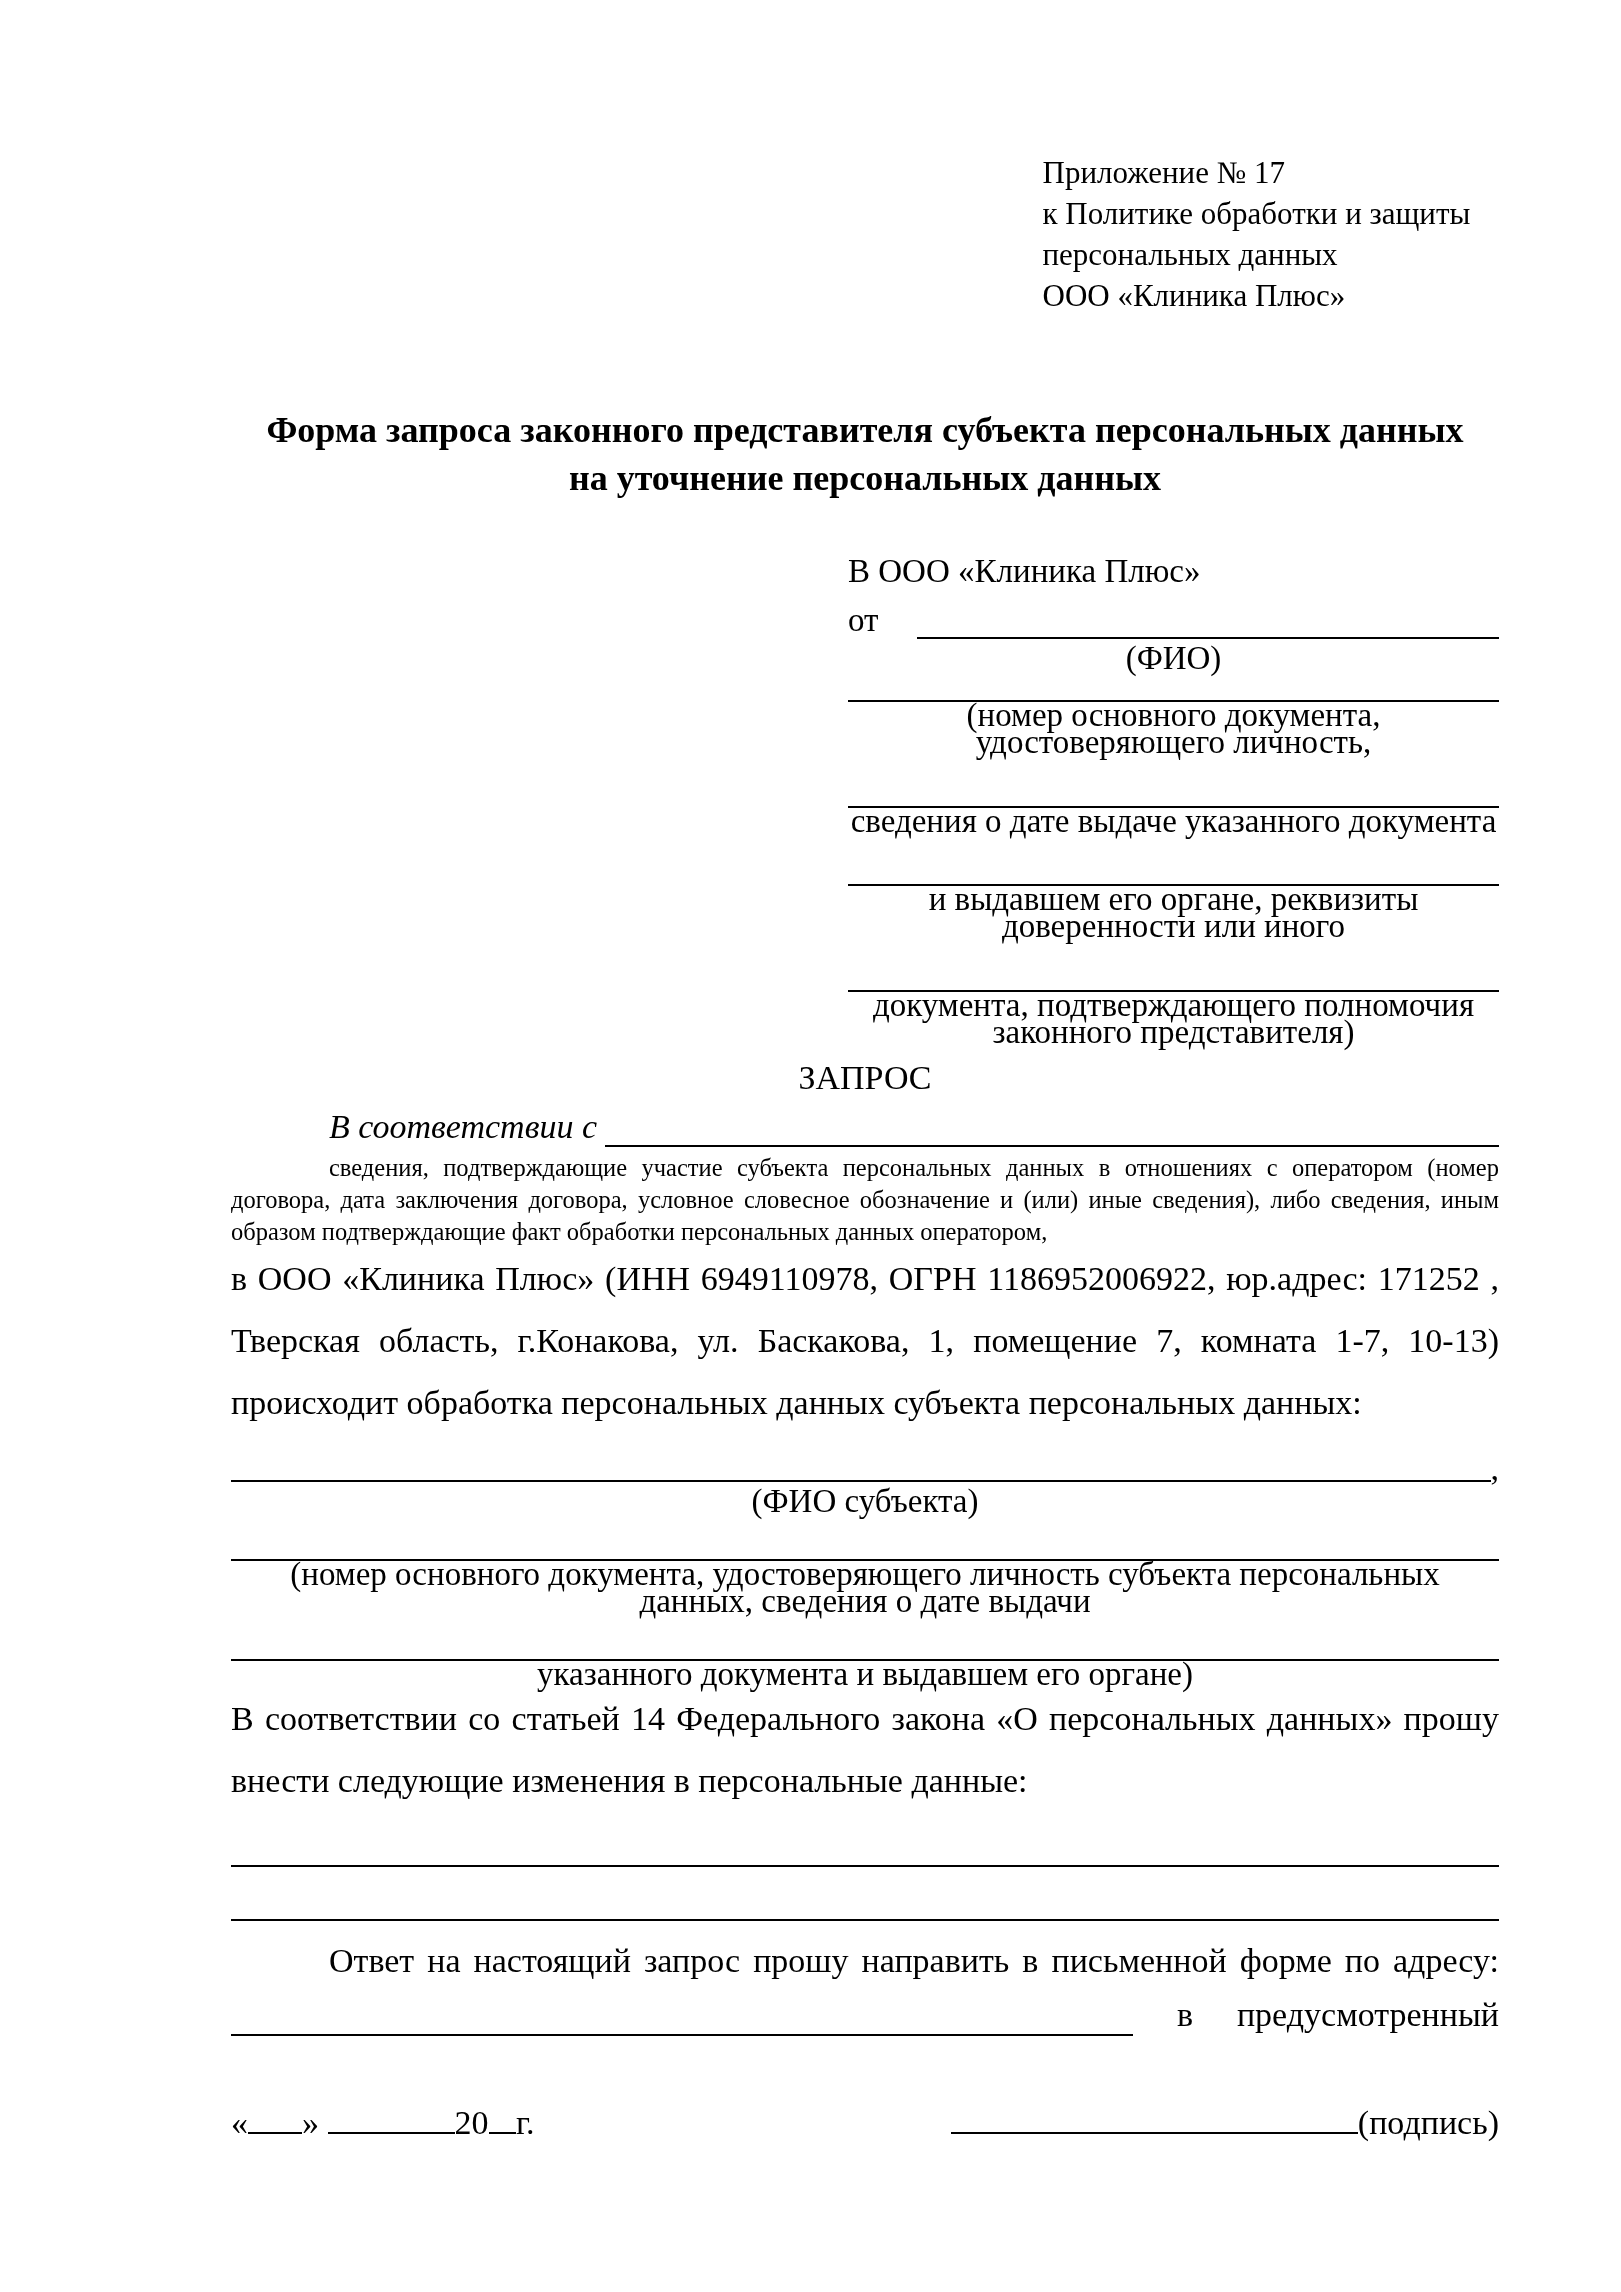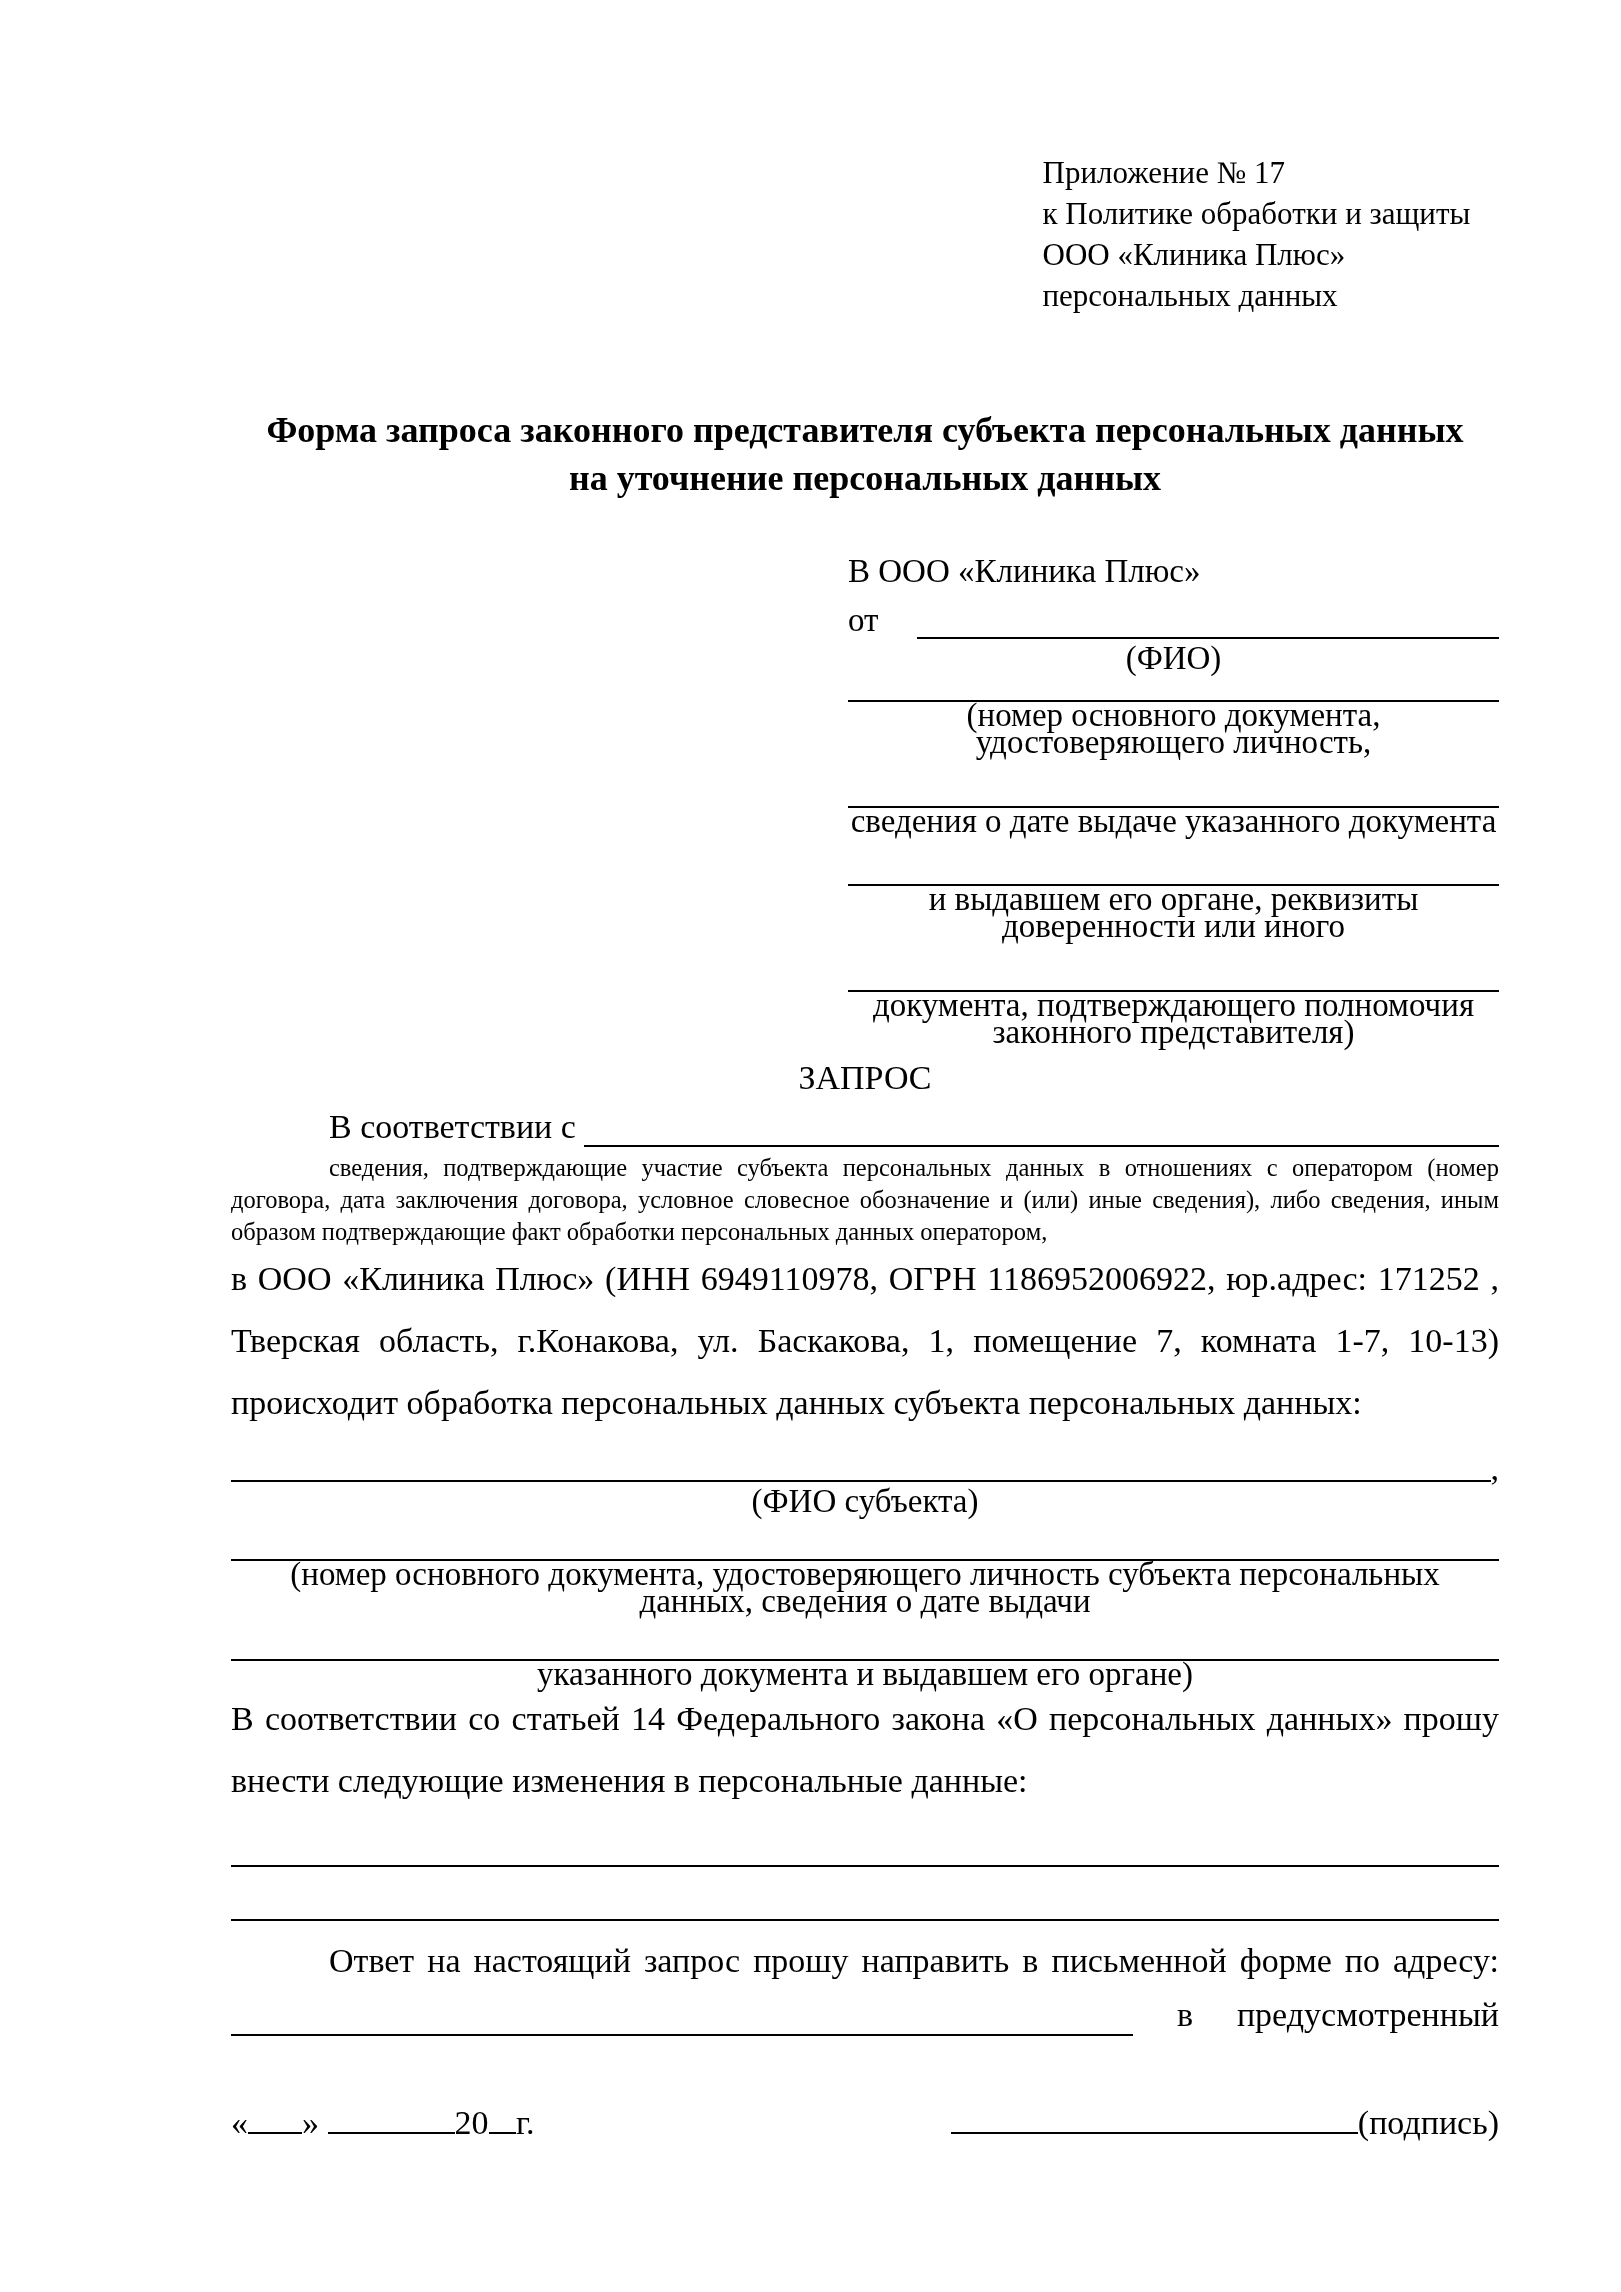--- a/index.html
+++ b/index.html
@@ -20,21 +20,21 @@
   .addressee { margin-top:45px; margin-left:617px; }
   .addr-line { font-size:33px; line-height:49px; }
   .flexrow { display:flex; align-items:flex-end;gap:31px; }
   .flex-blank { flex:1; border-bottom:2.9px solid #000; margin:0 0 5.9px 7.8px; height:0; }
   .caption { font-size:33px; line-height:27.4px; text-align:center; }
   .blank-row { border-bottom:2.9px solid #000; }
   .h28 { height:27.4px; } .h50 { height:49px; }
   
   .zapros { text-align:center; font-size:34px; line-height:47px; margin-top:7.8px; }
   .accordance { display:flex; align-items:flex-end; font-size:34px; line-height:51px; }
-  .accordance .lead { padding-left:98px; white-space:nowrap; }
+  .accordance .lead { padding-left:98px; white-space:nowrap;font-style:italic; }
   .footnote { font-size:24.5px; line-height:32px; text-align:justify; text-indent:98px; }
   .body-par { font-size:34px; line-height:62px; text-align:justify; }
   .comma-row { display:flex; align-items:flex-end; font-size:34px; margin-top:15.7px; }
   .comma-row .flex-blank { margin-left:0; }
   .full-blank { border-bottom:2.9px solid #000; }
   .mt18 { margin-top:17.6px; height:25.5px; }
   .answer-first { font-size:34px; line-height:54px; text-indent:98px; text-align:justify; text-align-last:justify; margin-top:13.7px; }
   .answer-second { display:flex; align-items:flex-end; justify-content:space-between; font-size:34px; line-height:54px; }
   .address-blank { width:902px; border-bottom:2.9px solid #000; height:0; margin-bottom:5.9px; }
   .answer-third { font-size:34px; line-height:54px; }
@@ -44,22 +44,22 @@
   .sig-group { white-space:nowrap; }
 </style>
 </head>
 <body>
 
 <div class="page">
 
   <div class="annex">
     <div>Приложение № 17</div>
     <div>к Политике обработки и защиты</div>
+    <div>персональных данных</div>
     <div>ООО «Клиника Плюс»</div>
-    <div>персональных данных</div>
   </div>
 
   <div class="form-title">
     <div>Форма запроса законного представителя субъекта персональных данных</div>
     <div>на уточнение персональных данных</div>
   </div>
 
   <div class="addressee">
     <div class="addr-line">В ООО «Клиника Плюс»</div>
     <div class="addr-line flexrow">

